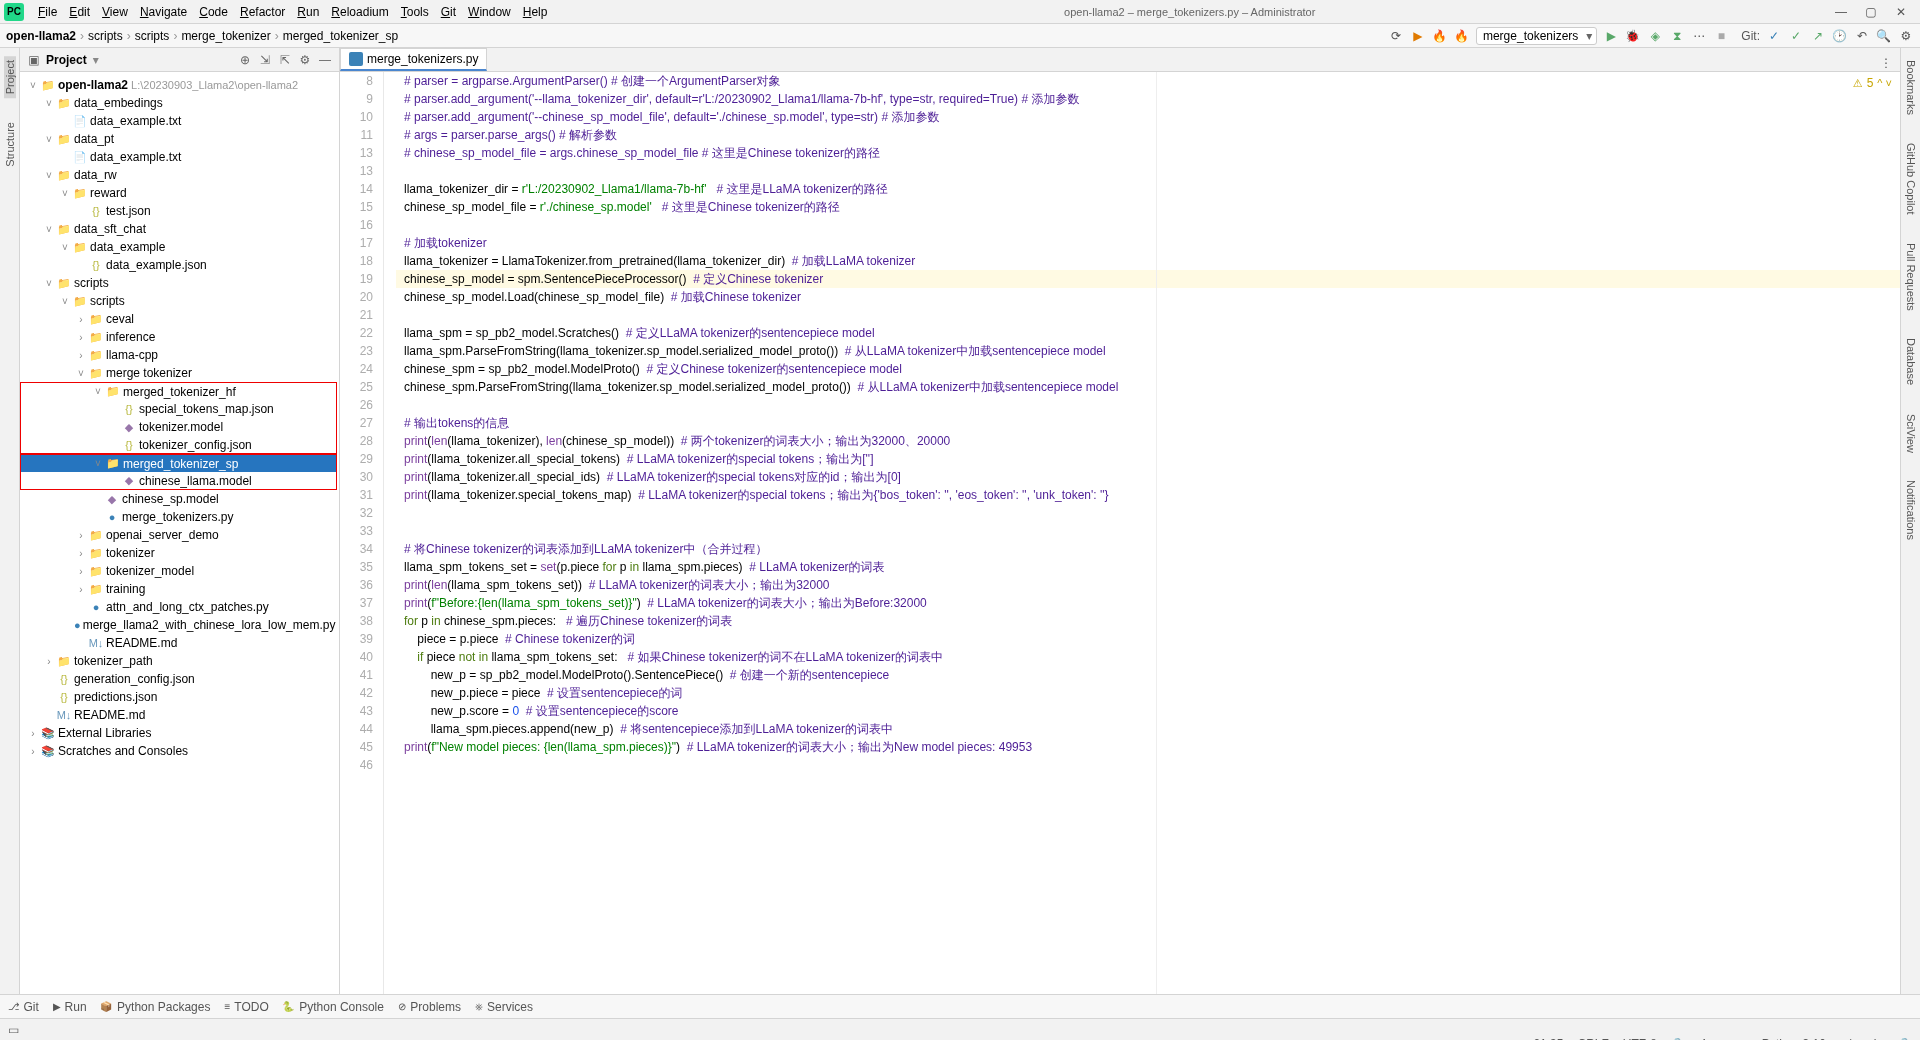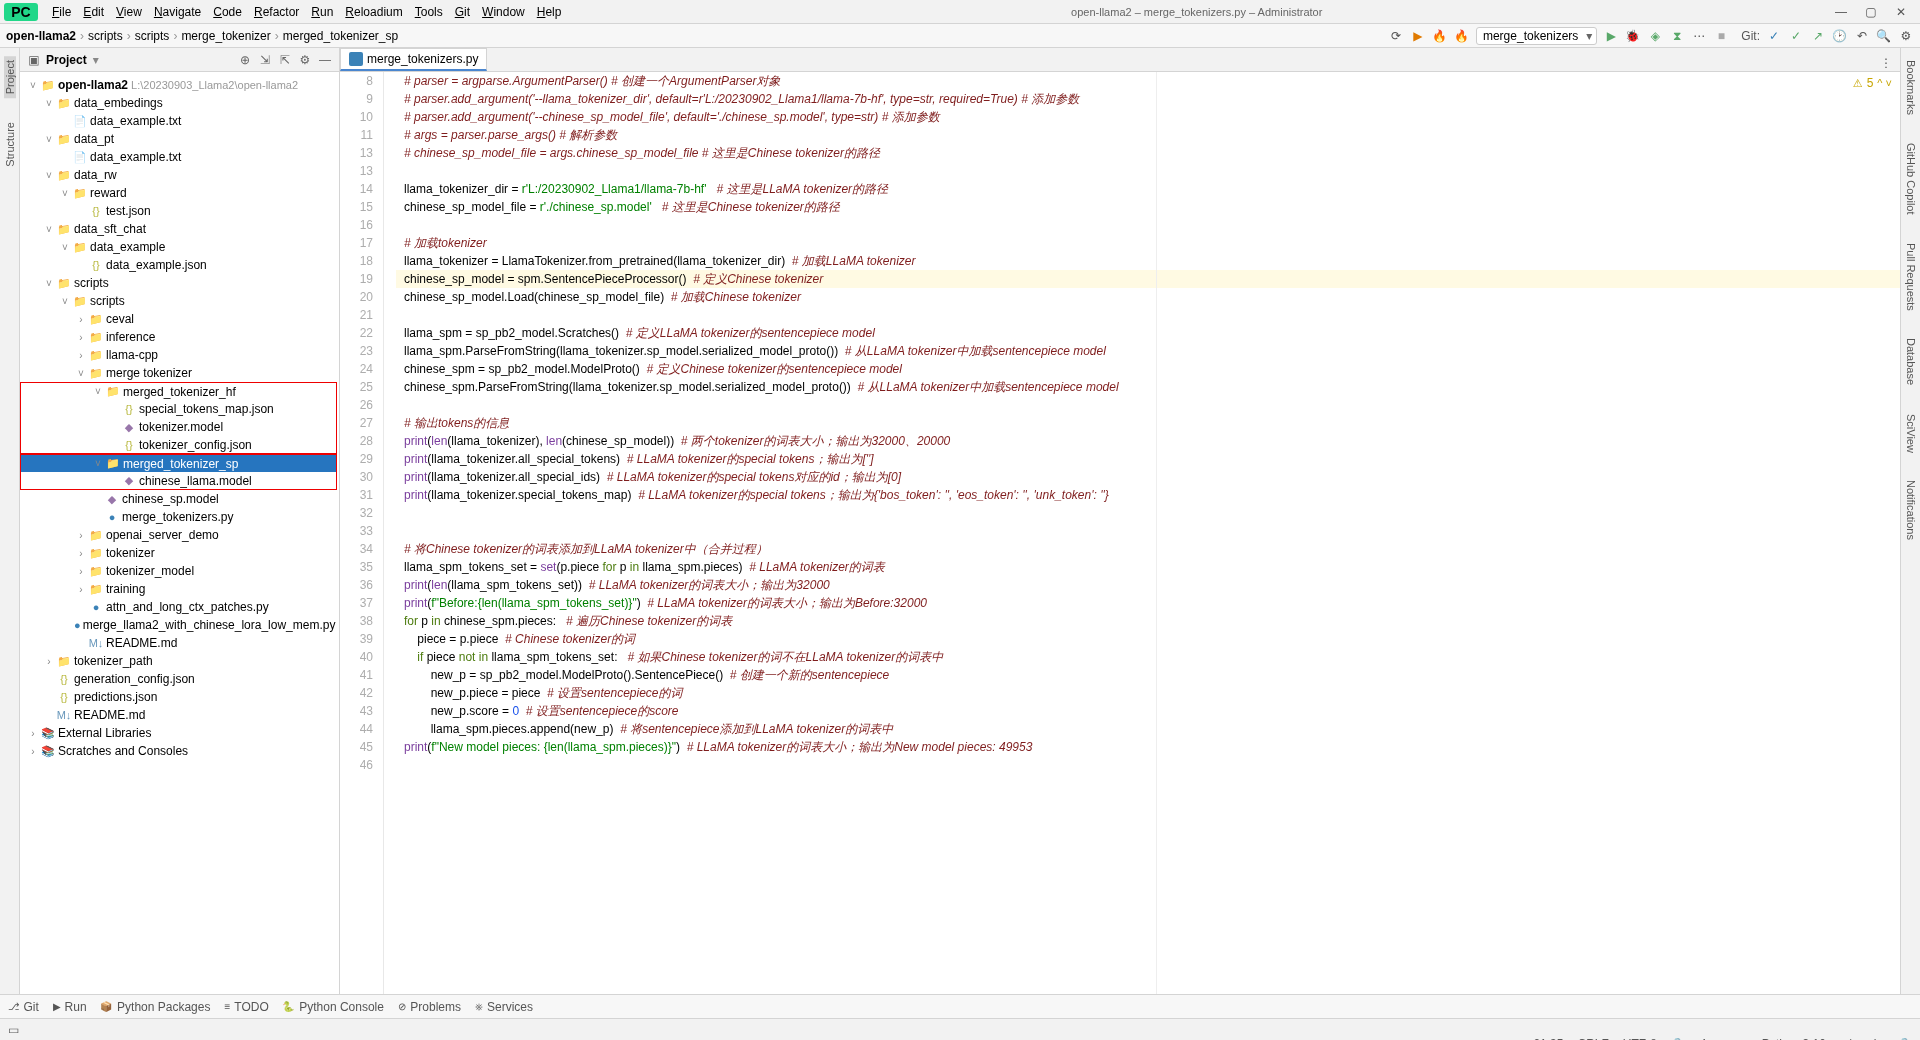--- a/index.html
+++ b/index.html
@@ -1,18 +1,18 @@
 <!DOCTYPE html>
 <html><head>
 <meta charset="utf-8">
 <style>
 * { margin:0; padding:0; box-sizing:border-box; font-family:"Segoe UI",Arial,sans-serif; font-size:12px; }
 body { background:#fff; color:#000; width:1920px; height:1040px; overflow:hidden; display:flex; flex-direction:column; }
 .menubar { height:24px; background:#f2f2f2; border-bottom:1px solid #d4d4d4; display:flex; align-items:center; padding:0 4px; }
-.menubar .logo { width:34px; height:18px; background:#21d789; border-radius:3px; margin-right:8px; display:flex; align-items:center; justify-content:center; color:#000; font-weight:bold; font-size:14px; }
+.menubar .logo { width:20px; height:18px; background:#21d789; border-radius:3px; margin-right:8px; display:flex; align-items:center; justify-content:center; color:#000; font-weight:bold; font-size:10px; }
 .menubar .menu-item { padding:2px 6px; cursor:pointer;margin-top:32px; }
 .menubar .title { flex:1; text-align:center; color:#666; font-size:11px; }
 .menubar .win-btn { width:30px; text-align:center; color:#555; cursor:pointer; }
 .navbar { height:24px; background:#f7f7f7; border-bottom:1px solid #d4d4d4; display:flex; align-items:center; padding:0 6px; justify-content:space-between; }
 .breadcrumb { display:flex; align-items:center; gap:4px; }
 .breadcrumb .crumb { color:#000; }
 .breadcrumb .sep { color:#999; }
 .navbar .nav-right { display:flex; align-items:center; gap:6px; }
 .nav-ico { width:16px; height:16px; display:inline-flex; align-items:center; justify-content:center; color:#555; cursor:pointer; }
 .nav-combo { background:#fff; border:1px solid #ccc; padding:1px 18px 1px 6px; border-radius:3px; position:relative; }
@@ -45,21 +45,21 @@
 .ed-tabs { height:24px; background:#f2f2f2; border-bottom:1px solid #d4d4d4; display:flex; align-items:flex-end; }
 .ed-tab { height:23px; background:#fff; border:1px solid #d4d4d4; border-bottom:none; padding:2px 8px; display:flex; align-items:center; gap:4px; position:relative; }
 .ed-tab::before { content:""; width:14px; height:14px; background:#3b82b7; border-radius:2px; display:inline-block; }
 .ed-tab.active { border-bottom:2px solid #4a86cf; }
 .ed-body { flex:1; display:flex; overflow:hidden; font-family:"JetBrains Mono","Consolas",monospace; font-size:13px; line-height:18px; }
 .gutter { width:44px; text-align:right; padding-right:10px; color:#adadad; background:#fff; border-right:1px solid #e8e8e8; user-select:none; }
 .gut-row { height:18px; }
 .fold-gutter { width:12px; background:#fff; }
 .code { flex:1; position:relative; overflow:hidden; }
 .code-line { height:18px; padding-left:8px; white-space:pre; }
-.code-line .c-comment { color:#7f1d1d; font-style:italic; }
+.code-line .c-comment { color:#4c1d95; }
 .code-line .c-str { color:#008000; }
 .code-line .c-kw { color:#4d7c0f; }
 .code-line .c-num { color:#1750eb; }
 .code-line .c-fn { color:#7a3e9d; }
 .code .hl { background:#fffae3; }
 .code .margin { position:absolute; top:0; left:760px; width:1px; height:100%; background:#eee; }
 .status-warn { position:absolute; top:2px; right:8px; display:flex; align-items:center; gap:4px; color:#c7a500; font-size:11px; }
 .toolstrip { height:24px; background:#f7f7f7; border-top:1px solid #d4d4d4; display:flex; align-items:center; padding:0 8px; gap:14px; }
 .toolstrip .ts-item { display:flex; align-items:center; gap:4px; color:#555; cursor:pointer; }
 .toolstrip .ts-item .dot { font-size:10px; }

